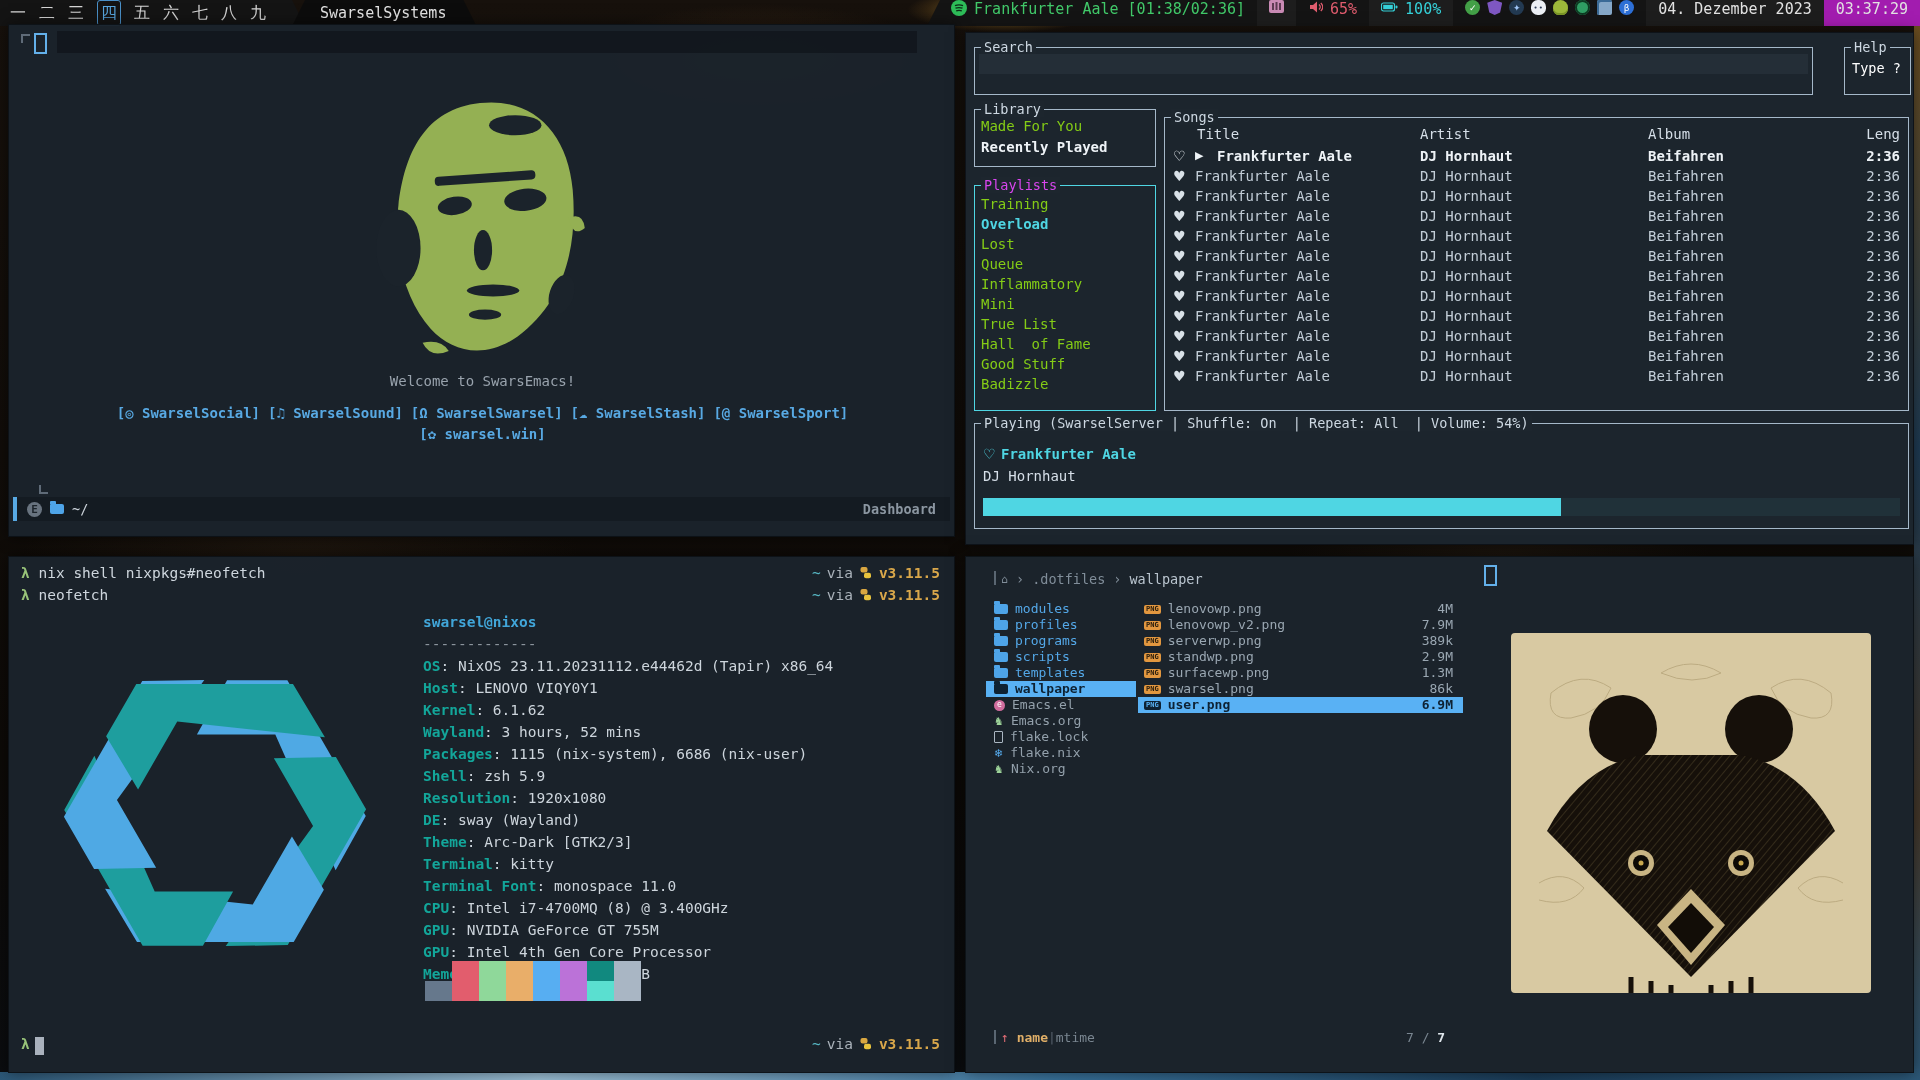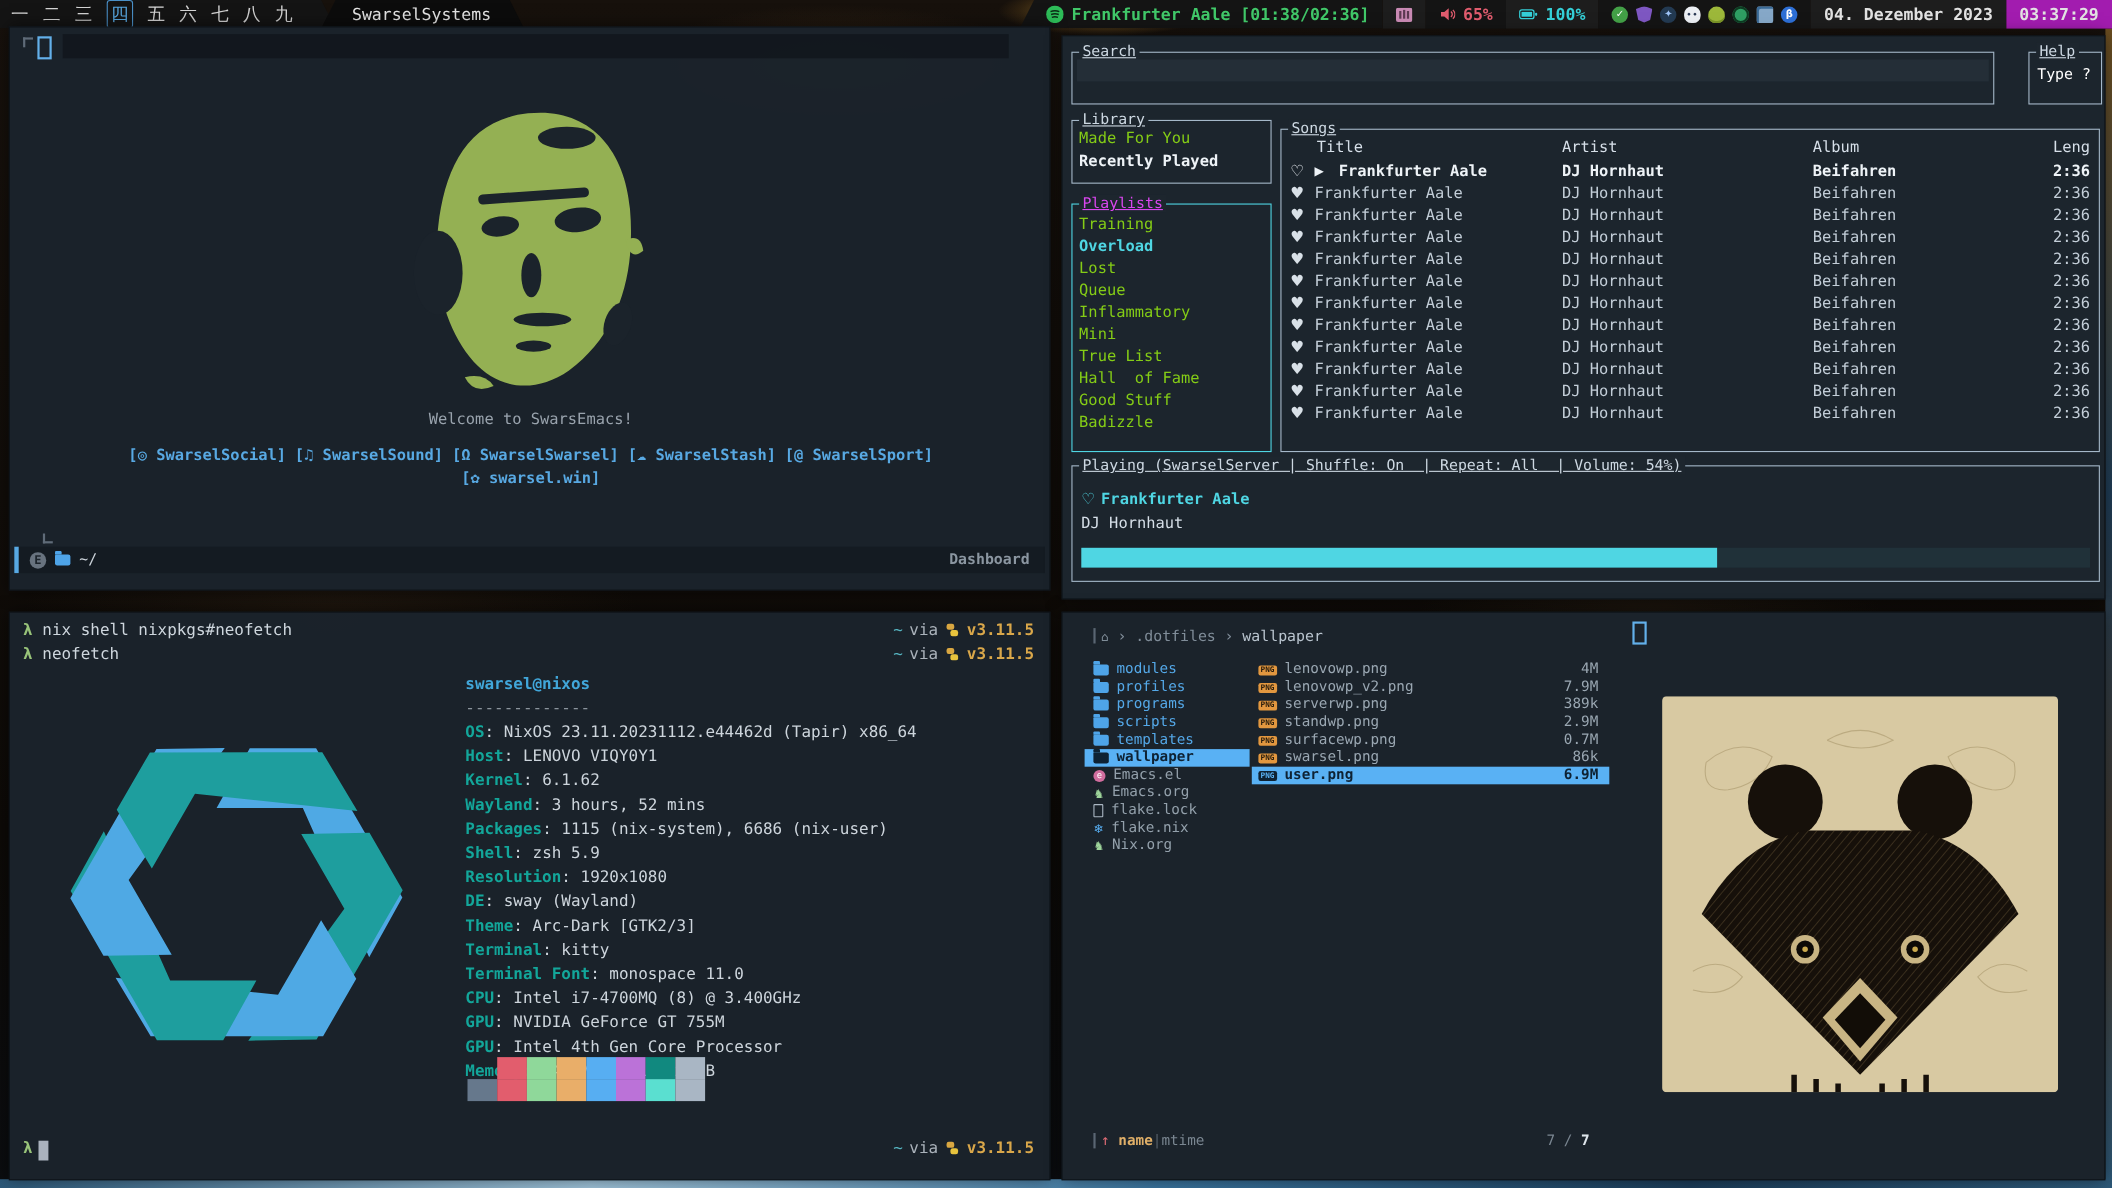--- a/index.html
+++ b/index.html
@@ -24,21 +24,21 @@
   #topbar { position:absolute; left:0; top:0; width:1920px; height:26px; font-size:15px; }
   .bar-left { position:absolute; left:0; top:0; height:26px; display:flex; }
   .seg { height:26px; display:flex; align-items:center; }
   .seg-ws { background:#141414; padding:0 26px 0 10px;
     clip-path:polygon(0 0, calc(100% - 13px) 0, 100% 100%, 0 100%); }
   .seg-title { background:#0c0c0c; margin-left:-13px; padding:0 30px 0 28px;
     clip-path:polygon(13px 0, calc(100% - 13px) 0, 100% 100%, 0 100%); color:#e6e6e6; }
   .ws { color:#d4d4d4; font-size:16px; margin-right:13px; line-height:24px; }
   .ws.active { color:#58a7e0; border:1px solid #4a90c8; border-radius:3px; padding:0 3px; }
   .bar-right { position:absolute; right:0; top:0; height:26px; display:flex; }
-  .rseg { background:#141414; height:26px; display:flex; align-items:center; gap:7px; padding:0 12px;font-weight:bold; }
+  .rseg { background:#141414; height:26px; display:flex; gap:7px; padding:0 12px; }
   .rseg.alt { background:#1d1d1d; }
   .rseg.first { clip-path:polygon(13px 0,100% 0,100% 100%,0 100%); padding-left:24px; }
   .rseg.last { background:#a21caf; }
   .txt-green { color:#41c869; }
   .txt-red { color:#e05c6e; }
   .txt-cyan { color:#35d0d8; }
   .txt-date { color:#e2e2e2; }
   .tray-icon { width:15px; height:15px; display:inline-flex; align-items:center; justify-content:center;
     font-size:9px; color:#fff; font-family:"DejaVu Sans",sans-serif; }
   .ti-checkmark { background:#43a047; border-radius:50%; }
@@ -76,21 +76,21 @@
   .e-badge { width:15px; height:15px; border-radius:50%; background:#68737f; color:#1c242b;
     font-size:11px; font-weight:bold; display:inline-flex; align-items:center; justify-content:center; margin:0 8px 0 10px; }
   .icon-folder { width:14px; height:10px; background:#4ea4e8; border-radius:1px 2px 2px 2px; position:relative; display:inline-block; }
   .icon-folder::before { content:''; position:absolute; top:-3px; left:0; width:6px; height:3px; background:#4ea4e8; border-radius:1px 1px 0 0; }
   #ml-path { color:#ccd3da; font-size:13.5px; margin-left:8px; }
   #ml-mode { position:absolute; right:14px; color:#8b96a1; font-weight:bold; font-size:13.5px; }
 
   
   .tui-box { position:absolute; border:1px solid #a5b8c9; }
   .tui-label { position:absolute; top:-9px; left:6px; background:rgba(29,38,46,1); padding:0 3px;
-    font-size:13.5px; color:#cdd8e2; line-height:16px; white-space:pre;text-decoration:underline; }
+    font-size:13.5px; color:#cdd8e2; line-height:16px; white-space:pre; }
   #box-search { left:8px; top:14px; width:839px; height:48px; }
   #search-input { position:absolute; left:4px; top:6px; right:4px; height:20px; background:#242e37; }
   #box-help { left:878px; top:14px; width:67px; height:48px; }
   #help-text { position:absolute; left:7px; top:12px; font-size:13.5px; color:#ffffff; }
   #box-library { left:8px; top:76px; width:182px; height:58px; }
   #box-playlists { left:8px; top:152px; width:182px; height:226px; border-color:#4fd6e3; }
   #box-playlists .tui-label { color:#d946ef; }
   #box-songs { left:198px; top:84px; width:745px; height:294px; }
   #box-playing { left:8px; top:390px; width:935px; height:106px; }
   .lib-item, .pl-item { height:21px; line-height:21px; padding-left:6px; font-size:14px; white-space:pre; color:#84cc16; }
@@ -583,21 +583,21 @@
         <span class="f-size">389k</span>
       </div>
       <div class="f-row">
         <span class="png-badge">PNG</span>
         <span>standwp.png</span>
         <span class="f-size">2.9M</span>
       </div>
       <div class="f-row">
         <span class="png-badge">PNG</span>
         <span>surfacewp.png</span>
-        <span class="f-size">0.7M</span>
+        <span class="f-size">1.3M</span>
       </div>
       <div class="f-row">
         <span class="png-badge">PNG</span>
         <span>swarsel.png</span>
         <span class="f-size">86k</span>
       </div>
       <div class="f-row sel">
         <span class="png-badge">PNG</span>
         <span>user.png</span>
         <span class="f-size">6.9M</span>

